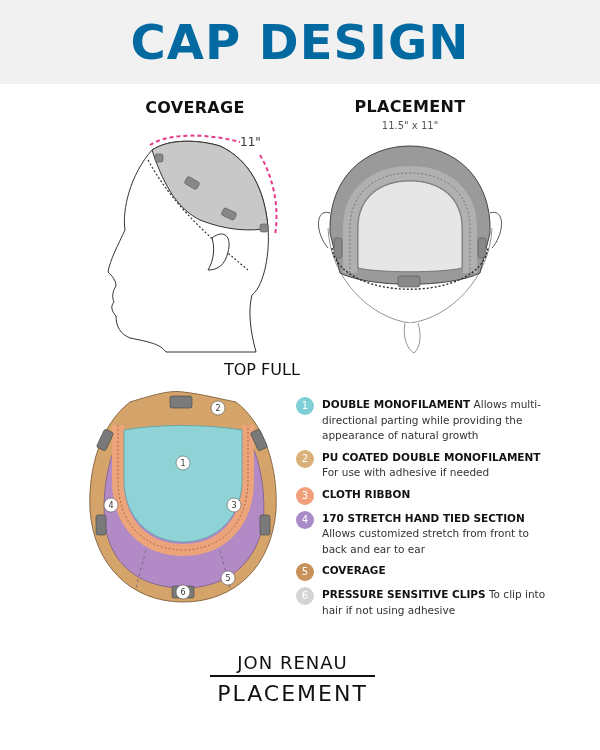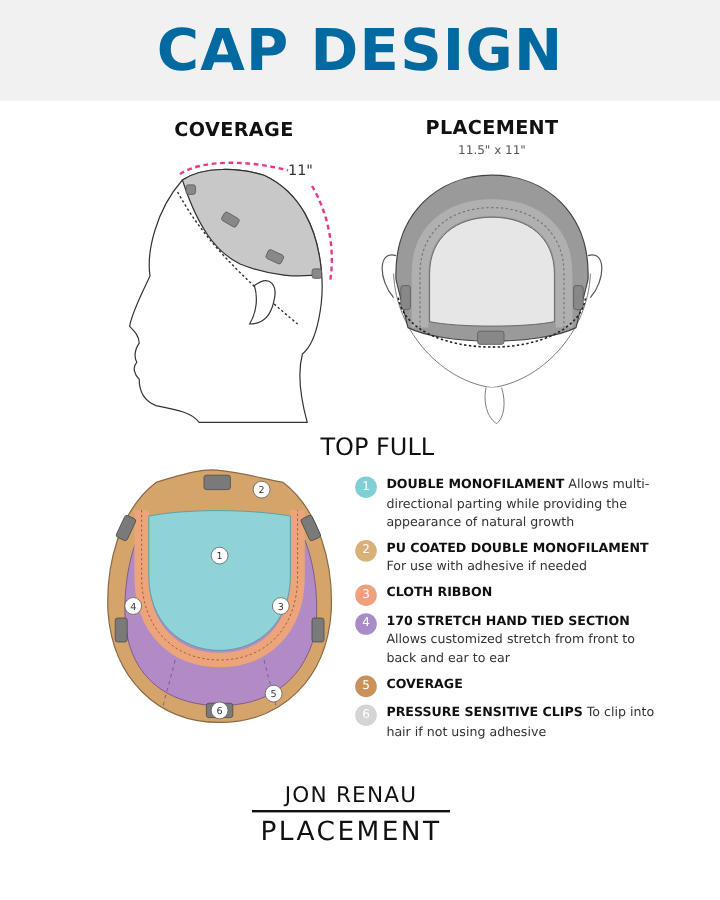--- a/index.html
+++ b/index.html
@@ -2,21 +2,21 @@
 <html><head>
 <meta charset="utf-8">
 <style>
   html, body { margin:0; padding:0; background:#ffffff; }
   body { width:600px; height:750px; position:relative; overflow:hidden; font-family:"DejaVu Sans", sans-serif; color:#1a1a1a; }
   .header-band { position:absolute; left:0; top:0; width:600px; height:84px; background:#f1f1f1; }
   .page-title { position:absolute; left:0; top:14px; width:600px; text-align:center; font-size:48px; font-weight:bold; color:#0369a1; letter-spacing:1px; }
   .section-label { position:absolute; font-weight:bold; font-size:16px; color:#111; text-align:center; letter-spacing:0.3px; }
   .sub-label { position:absolute; font-size:10px; color:#555; text-align:center; }
   .figure { position:absolute; }
-  .topfull { position:absolute; left:224px; top:360px; font-size:20px; color:#111;margin-left:43px; }
+  .topfull { position:absolute; left:224px; top:360px; font-size:16px; color:#111; }
   .legend { position:absolute; left:296px; top:397px; width:250px; }
   .legend-item { display:flex; align-items:flex-start; margin-bottom:6px; }
   .legend-num { flex:0 0 18px; width:18px; height:18px; border-radius:50%; color:#fff; font-size:10px; line-height:18px; text-align:center; margin-right:8px; margin-top:0px; }
   .legend-text { font-size:10.5px; line-height:15.5px; color:#333; }
   .legend-title { font-weight:bold; color:#111; }
   .brand { position:absolute; left:210px; top:652px; width:165px; text-align:center; }
   .brand-top { font-size:18px; letter-spacing:1px; color:#111; font-family:"DejaVu Sans", sans-serif; font-weight:normal; }
   .brand-rule { height:1.5px; background:#111; margin:2px 0 4px 0; }
   .brand-bottom { font-size:22px; letter-spacing:2px; color:#111; }
 </style>

